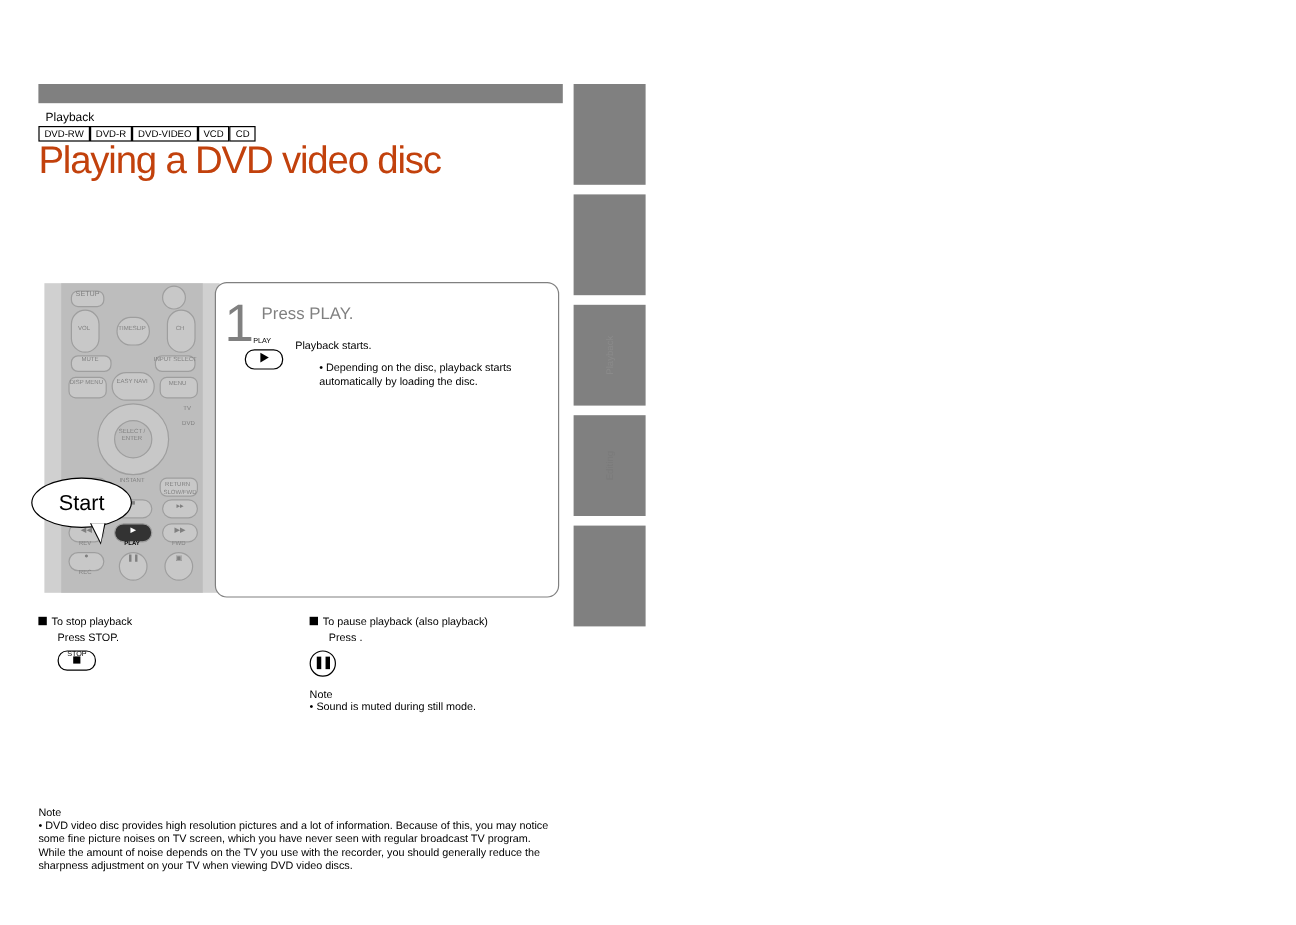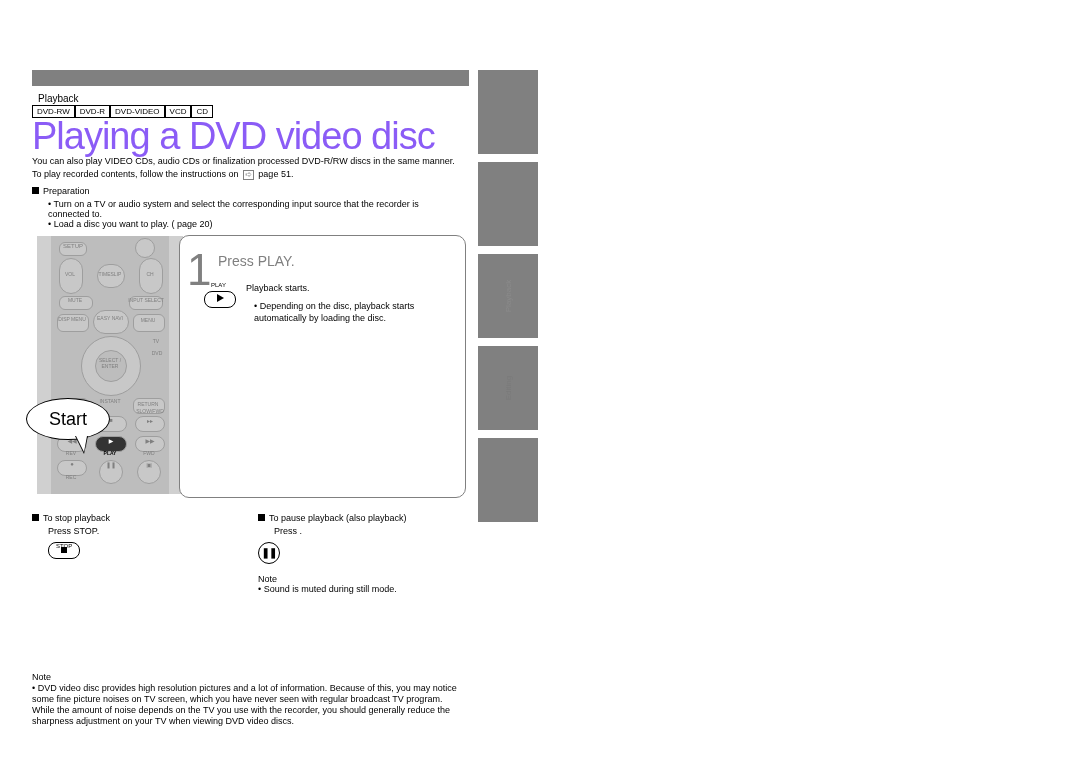--- a/index.html
+++ b/index.html
@@ -1,37 +1,37 @@
 <!DOCTYPE html>
 <html><head>
 <meta charset="utf-8">
 <style>
   html,body{margin:0;padding:0;background:#fff;font-family:Arial,Helvetica,sans-serif;color:#000;}
   .page{position:relative;width:996px;height:771px;}
   .top-bar{position:absolute;left:32px;top:70px;width:437px;height:16px;background:#808080;}
   .playback-label{position:absolute;left:38px;top:93px;font-size:10px;}
   .tags{position:absolute;left:32px;top:105px;display:flex;}
   .tag{border:1px solid #000;font-size:8px;padding:0 4px;line-height:11px;background:#fff;margin-right:0;}
-  .title{position:absolute;left:32px;top:115px;font-size:38px;color:#8b5cf6;font-weight:normal;letter-spacing:-1px;}
+  .title{position:absolute;left:32px;top:115px;font-size:32px;color:#c2410c;font-weight:normal;letter-spacing:-1px;}
   .intro{position:absolute;left:32px;top:155px;font-size:9px;line-height:13px;width:430px;}
   .arrow-icon{display:inline-block;border:1px solid #808080;font-size:8px;line-height:8px;padding:0 1px;color:#808080;margin:0 2px;}
   .prep-block{position:absolute;left:32px;top:186px;font-size:9px;width:430px;}
   .bullet{display:inline-block;width:7px;height:7px;background:#000;margin-right:4px;vertical-align:baseline;}
   .prep-lines{margin-left:16px;margin-top:3px;}
   .step-box{position:absolute;left:32px;top:231px;width:433px;height:267px;}
   .step-frame{position:absolute;left:147px;top:4px;width:285px;height:261px;border:1px solid #808080;border-radius:10px;background:#fff;}
   .remote-bg{position:absolute;left:5px;top:5px;width:146px;height:258px;background:#d0d0d0;overflow:hidden;}
   .step-num{position:absolute;left:155px;top:14px;font-size:44px;color:#808080;font-weight:normal;}
   .step-title{position:absolute;left:186px;top:22px;font-size:14px;color:#808080;}
   .play-btn{position:absolute;left:172px;top:60px;width:30px;height:15px;border:1px solid #000;border-radius:8px;background:#fff;text-align:center;font-size:9px;line-height:15px;}
   .play-label-small{position:absolute;left:179px;top:51px;font-size:6px;}
   .play-tri{display:inline-block;width:0;height:0;border-left:7px solid #000;border-top:4px solid transparent;border-bottom:4px solid transparent;}
   .step-body{position:absolute;left:214px;top:51px;font-size:9px;width:210px;line-height:12px;}
   .step-body p{margin:0 0 6px 0;}
-  .step-body .sub{margin-left:8px;}
+  .step-body .sub{margin-left:20px;}
   
   .remote-body{position:absolute;left:14px;top:-20px;width:118px;height:300px;background:#bdbdbd;border-radius:16px;}
   .rbtn{position:absolute;background:#c8c8c8;border:1px solid #9e9e9e;color:#808080;font-size:6px;text-align:center;border-radius:6px;}
   .round{border-radius:50%;}
   .lbl{position:absolute;color:#808080;font-size:5px;text-align:center;}
   .start-bubble{position:absolute;left:-6px;top:167px;width:82px;height:40px;background:#fff;border:1.5px solid #000;border-radius:50%;text-align:center;line-height:40px;font-size:18px;}
   .start-tail{position:absolute;left:44px;top:205px;width:0;height:0;border-left:8px solid transparent;border-right:3px solid transparent;border-top:16px solid #fff;z-index:3;}
   .start-tail-b{position:absolute;left:43px;top:205px;width:0;height:0;border-left:9px solid transparent;border-right:4px solid transparent;border-top:18px solid #000;z-index:2;}
   .stop-block{position:absolute;left:32px;top:513px;font-size:9px;width:200px;}
   .stop-btn{margin-top:6px;margin-left:16px;width:30px;height:15px;border:1px solid #000;border-radius:8px;text-align:center;line-height:15px;position:relative;}
@@ -65,36 +65,21 @@
   <div class="tags">
     <span class="tag">DVD-RW</span>
     <span class="tag">DVD-R</span>
     <span class="tag">DVD-VIDEO</span>
     <span class="tag">VCD</span>
     <span class="tag">CD</span>
   </div>
 
   <div class="title">Playing a DVD video disc</div>
 
-  <div class="intro">
-    <div>You can also play VIDEO CDs, audio CDs or finalization processed DVD-R/RW discs in the same manner.</div>
-    <div>
-      <span>To play recorded contents, follow the instructions on</span>
-      <span class="arrow-icon">➪</span>
-      <span>page 51.</span>
-    </div>
-  </div>
 
-  <div class="prep-block">
-    <span class="bullet"></span><span>Preparation</span>
-    <div class="prep-lines">
-      <div>• Turn on a TV or audio system and select the corresponding input source that the recorder is connected to.</div>
-      <div>• Load a disc you want to play. (      page 20)</div>
-    </div>
-  </div>
 
   <div class="step-box">
     <div class="remote-bg">
       <div class="remote-body">
 
         <div class="rbtn" style="left:8px;top:26px;width:26px;height:12px;">SETUP</div>
         <div class="rbtn round" style="left:84px;top:22px;width:18px;height:18px;"></div>
 
         <div class="rbtn" style="left:8px;top:42px;width:22px;height:34px;border-radius:12px;"></div>
         <div class="lbl" style="left:8px;top:55px;width:22px;">VOL</div>

